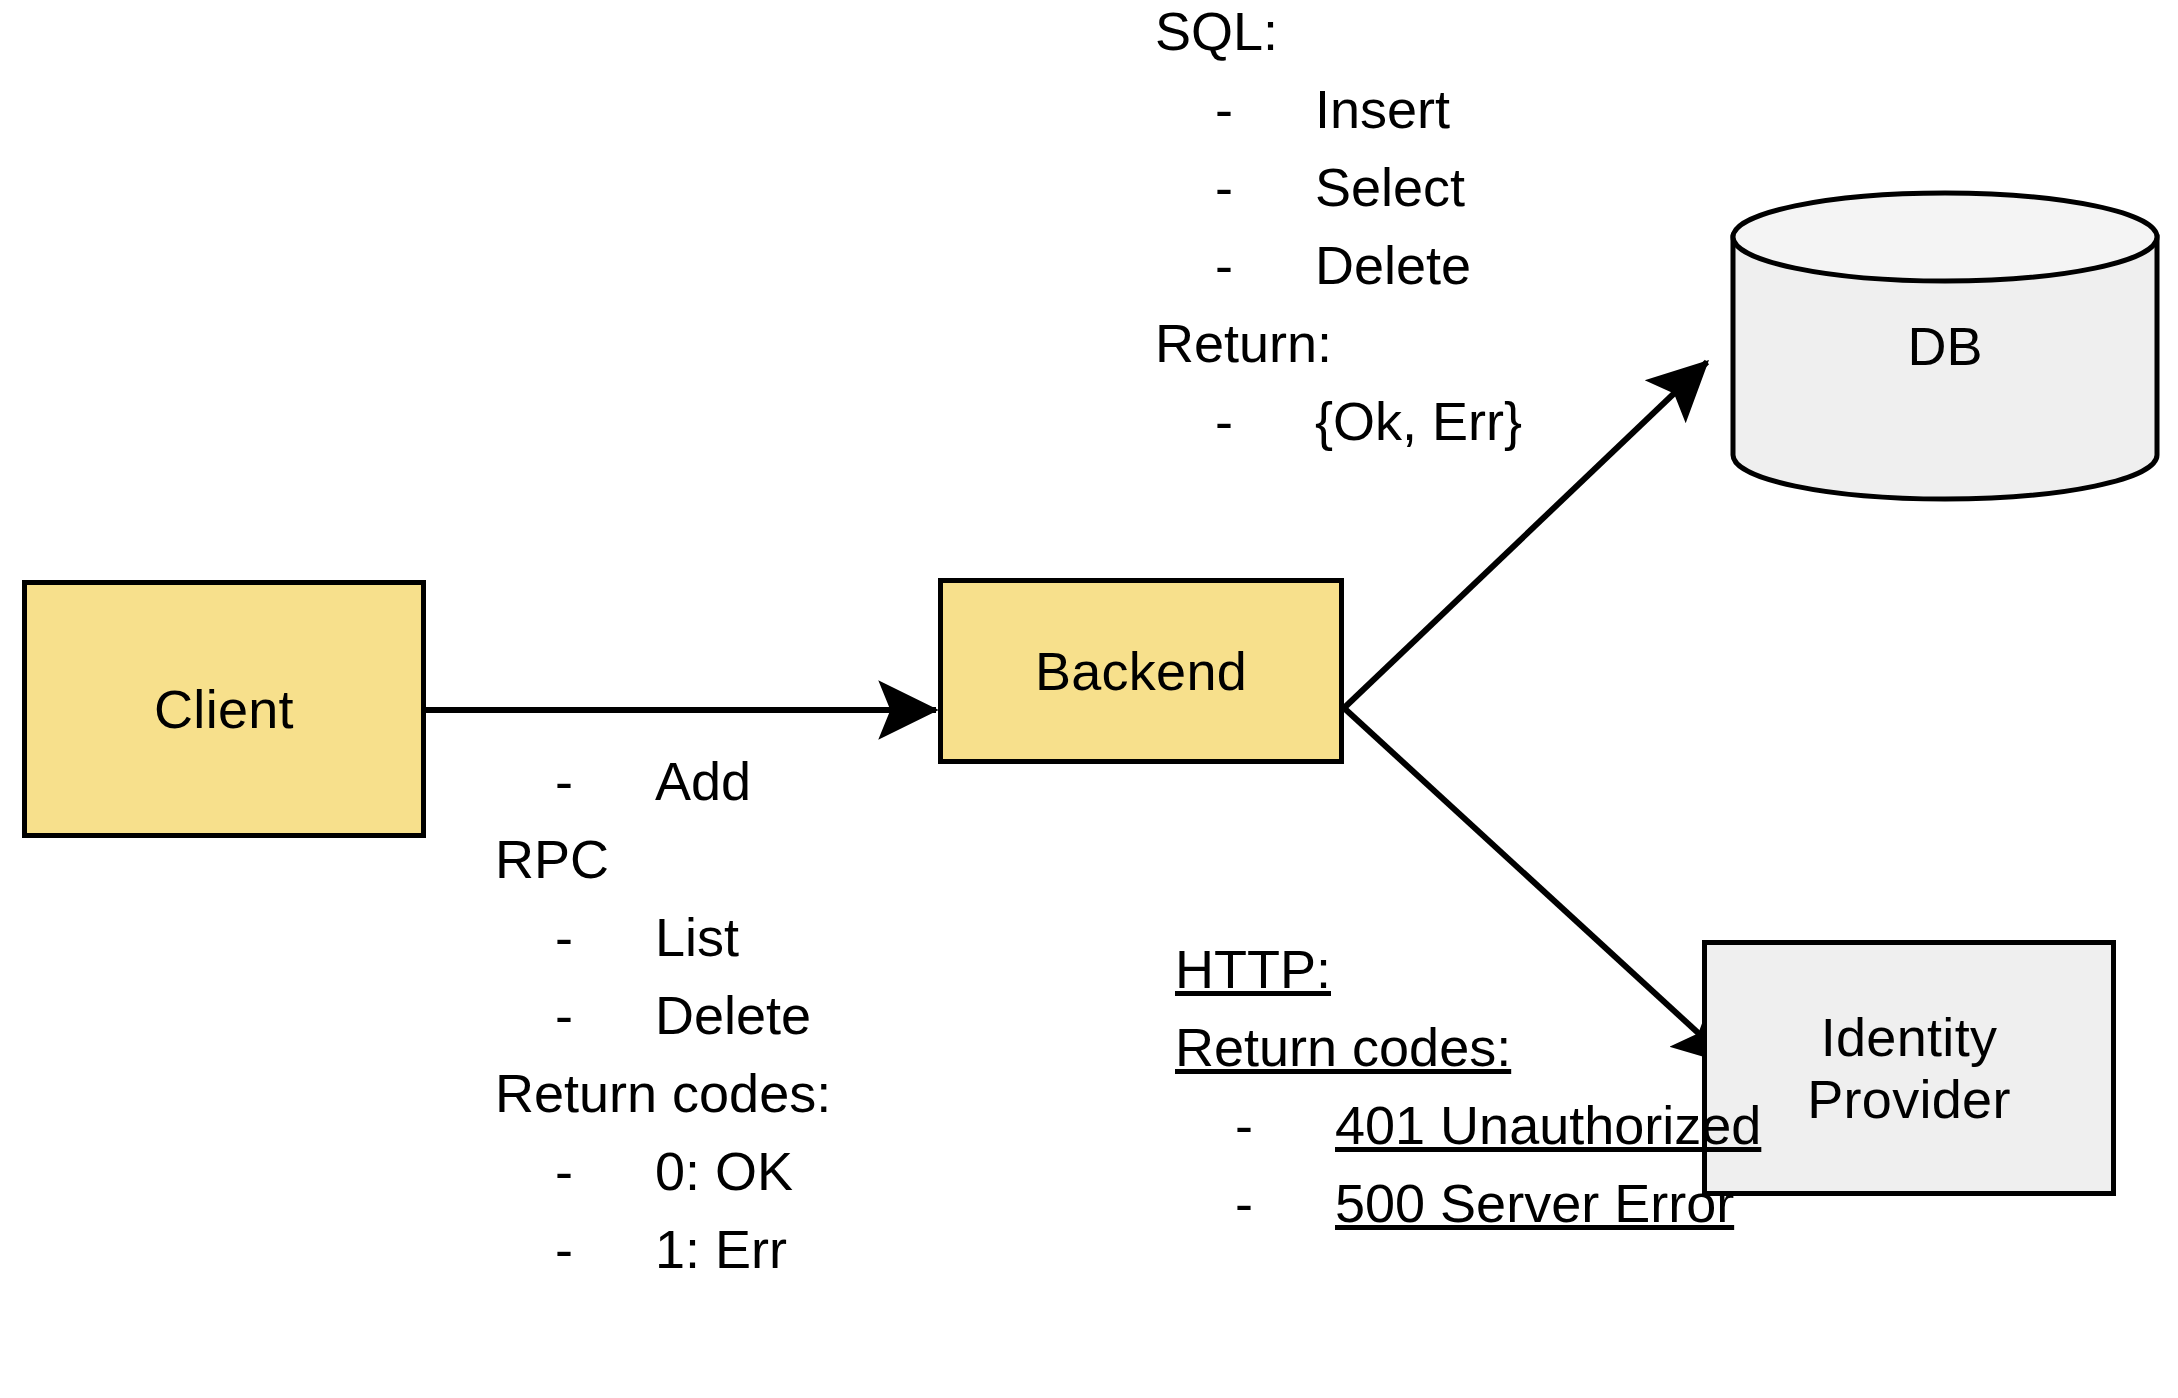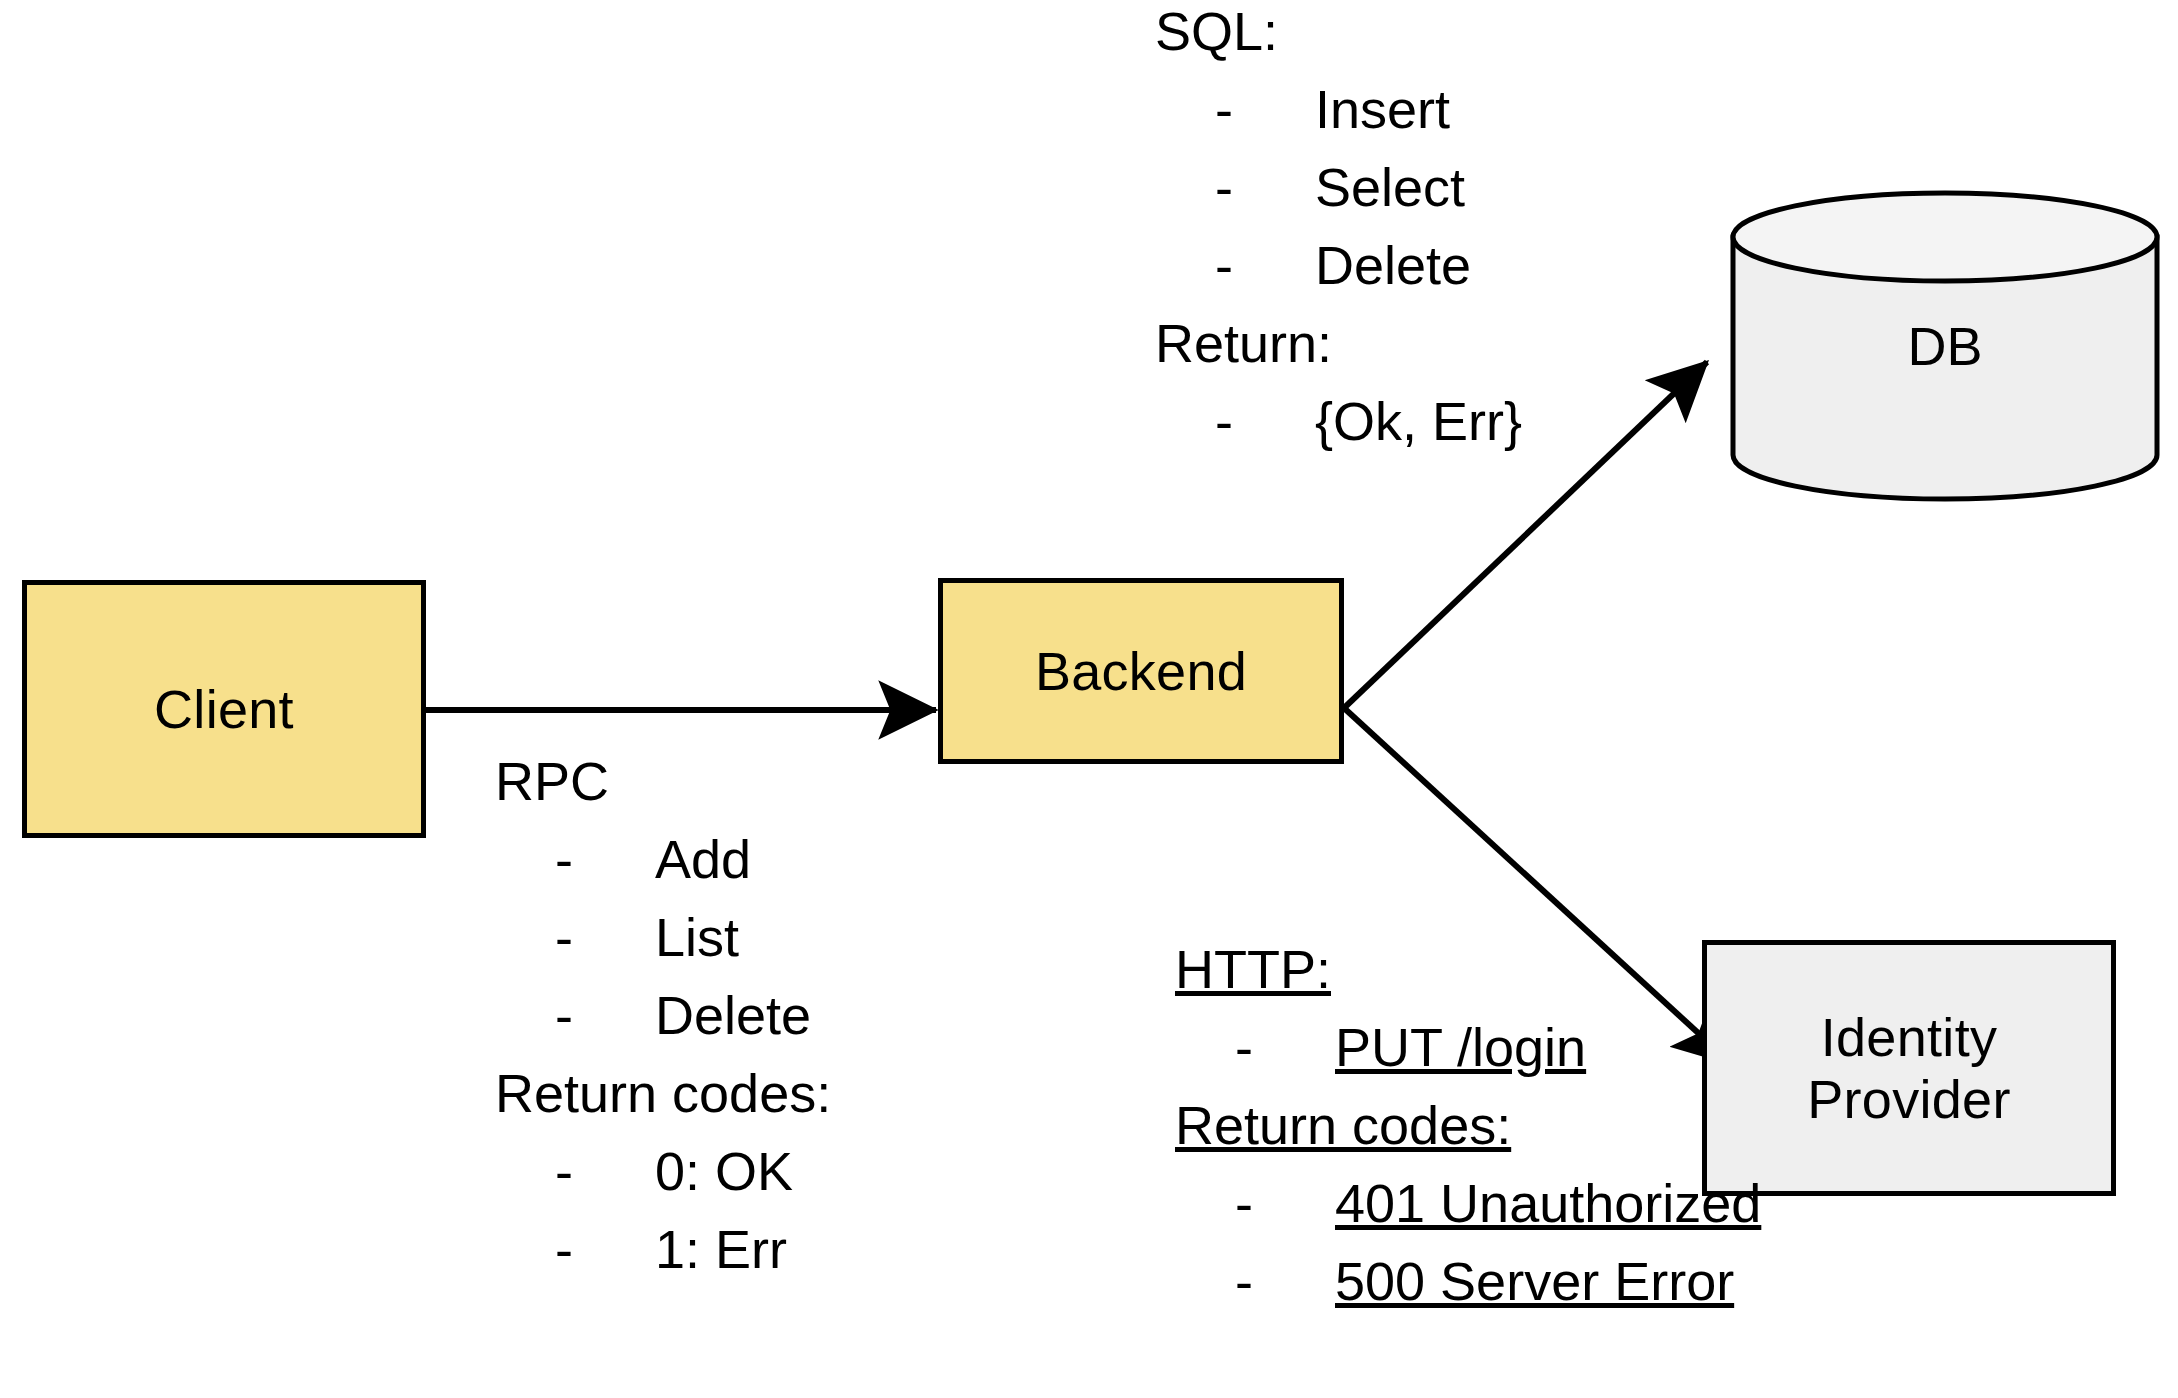--- a/index.html
+++ b/index.html
@@ -121,39 +121,38 @@
     </svg>
     <div class="cyl-label">DB</div>
   </div>
 
   <div class="node node-rect node-gray" style="left:1702px; top:940px; width:414px; height:256px;">
     <span class="node-label">Identity
 Provider</span>
   </div>
 
   <div class="annot" style="left:495px; top:742px;">
+    <span class="line item"><span class="dash">-</span><span>Add</span></span>
     <span class="line">RPC</span>
-    <span class="line item"><span class="dash">-</span><span>Add</span></span>
     <span class="line item"><span class="dash">-</span><span>List</span></span>
     <span class="line item"><span class="dash">-</span><span>Delete</span></span>
     <span class="line">Return codes:</span>
     <span class="line item"><span class="dash">-</span><span>0: OK</span></span>
     <span class="line item"><span class="dash">-</span><span>1: Err</span></span>
   </div>
 
   <div class="annot" style="left:1155px; top:-8px;">
     <span class="line">SQL:</span>
     <span class="line item"><span class="dash">-</span><span>Insert</span></span>
     <span class="line item"><span class="dash">-</span><span>Select</span></span>
     <span class="line item"><span class="dash">-</span><span>Delete</span></span>
     <span class="line">Return:</span>
     <span class="line item"><span class="dash">-</span><span>{Ok, Err}</span></span>
   </div>
 
   <div class="annot" style="left:1175px; top:930px;text-decoration:underline;">
     <span class="line">HTTP:</span>
-    <span class="line item"><span class="dash">-</span><span>PUT /login</span></span>
     <span class="line">Return codes:</span>
     <span class="line item"><span class="dash">-</span><span>401 Unauthorized</span></span>
     <span class="line item"><span class="dash">-</span><span>500 Server Error</span></span>
   </div>
 
 </div>
 
 </body></html>

